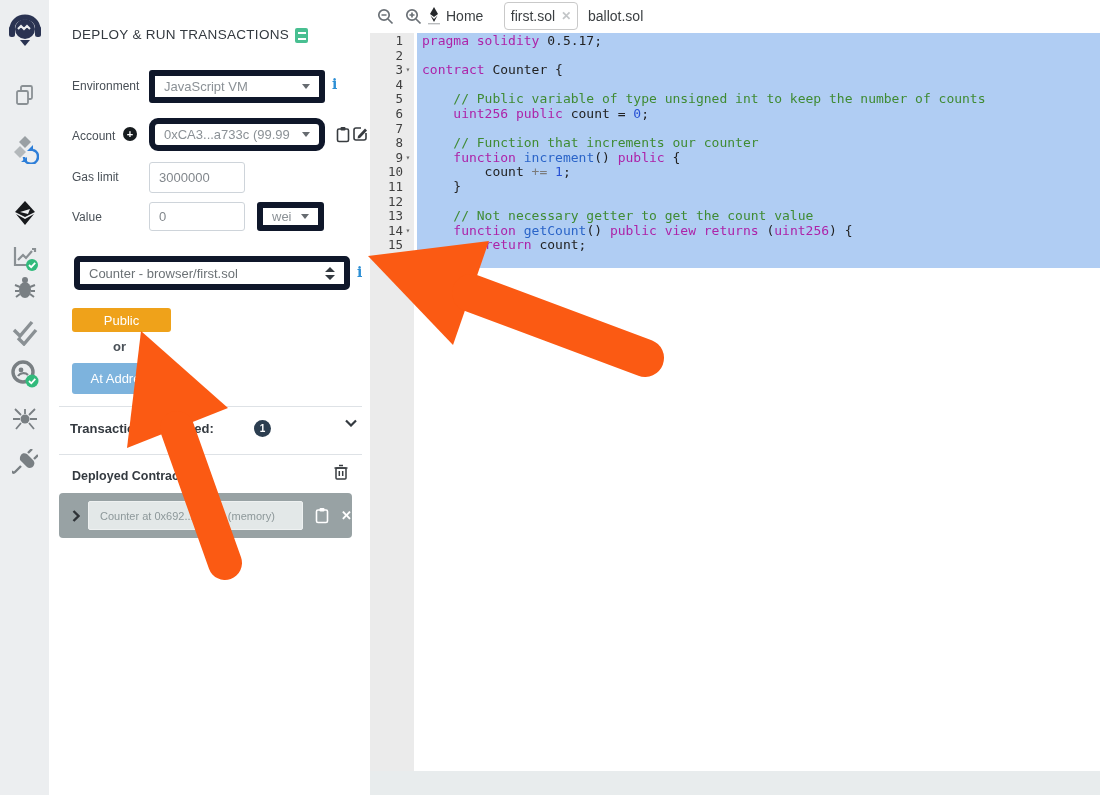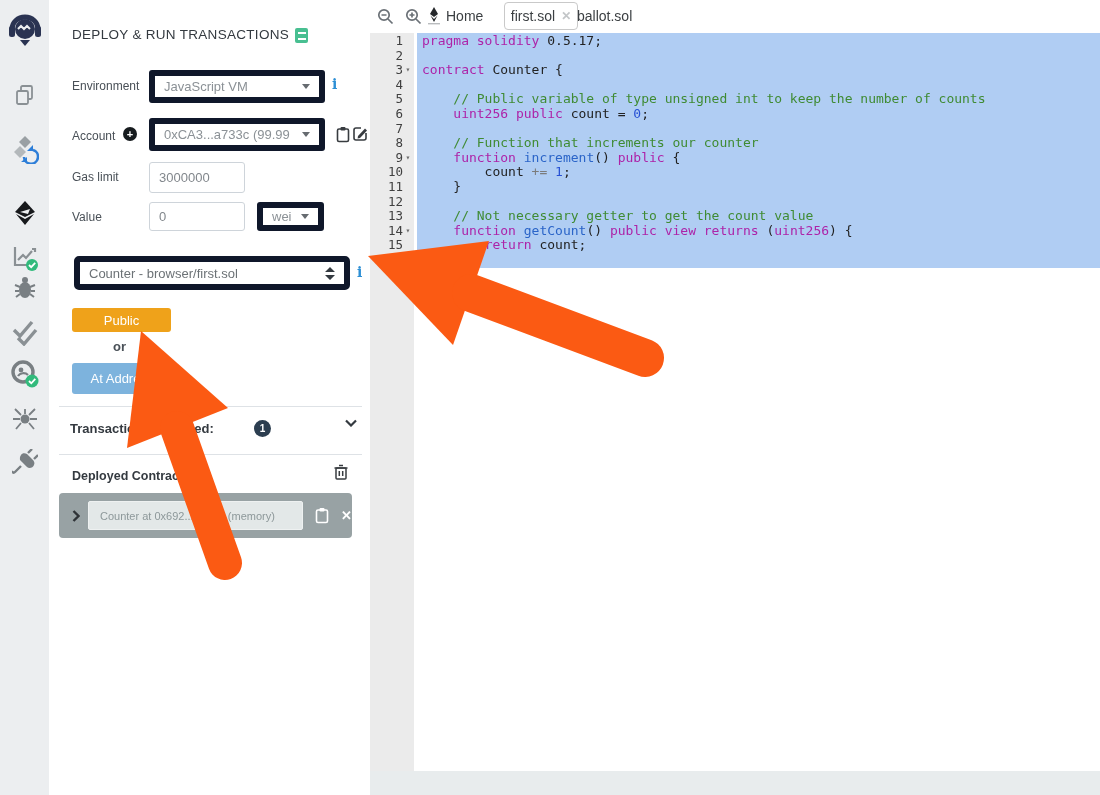--- a/index.html
+++ b/index.html
@@ -152,21 +152,21 @@
 
   <div class="sp lbl" style="left:23px;top:61px;">Environment</div>
   <div class="sp sel" style="left:100px;top:52px;width:176px;height:33px;">
     <span class="grow">JavaScript VM</span>
     <span class="caret"></span>
   </div>
   <div class="sp icn-i" style="left:283px;top:59px;">i</div>
 
   <div class="sp lbl" style="left:23px;top:111px;">Account</div>
   <div class="sp pluscirc" style="left:74px;top:109px;">+</div>
-  <div class="sp sel" style="left:100px;top:100px;width:176px;height:33px;">
+  <div class="sp sel" style="left:100px;top:100px;width:176px;height:33px;border-radius:9px;">
     <span class="grow">0xCA3...a733c (99.99</span>
     <span class="caret"></span>
   </div>
   <div class="sp" style="left:287px;top:108px;">
     <svg width="14" height="17" viewBox="0 0 14 17">
       <rect x="1.5" y="3" width="11" height="12.5" rx="1.5" fill="none" stroke="#383c40" stroke-width="1.6"></rect>
       <rect x="4.5" y="1" width="5" height="3.6" rx="1" fill="#383c40"></rect>
     </svg>
   </div>
   <div class="sp" style="left:303px;top:108px;">
@@ -256,21 +256,21 @@
         <path d="M6 0 L10 7 L6 10 L2 7 Z" fill="#24272a"></path>
         <path d="M6 12 L9.5 8.5 L6 15 L2.5 8.5 Z" fill="#24272a"></path>
         <rect x="0" y="16" width="12" height="1.4" fill="#b9bcbe"></rect>
       </svg>
     </span>
     <span class="tab-label" style="position:absolute;left:76px;top:8px;">Home</span>
     <span class="tab-active">
       <span class="tab-label">first.sol</span>
       <span class="tab-close">✕</span>
     </span>
-    <span class="tab-label" style="position:absolute;left:207px;top:8px;">ballot.sol</span>
+    <span class="tab-label" style="position:absolute;left:218px;top:8px;">ballot.sol</span>
   </div>
 
   <div class="editor">
     <div class="gutter" id="gutter">
         <div class="gln">
           <span class="num">1</span>
           <span class="fold"></span>
         </div>
         <div class="gln">
           <span class="num">2</span>

